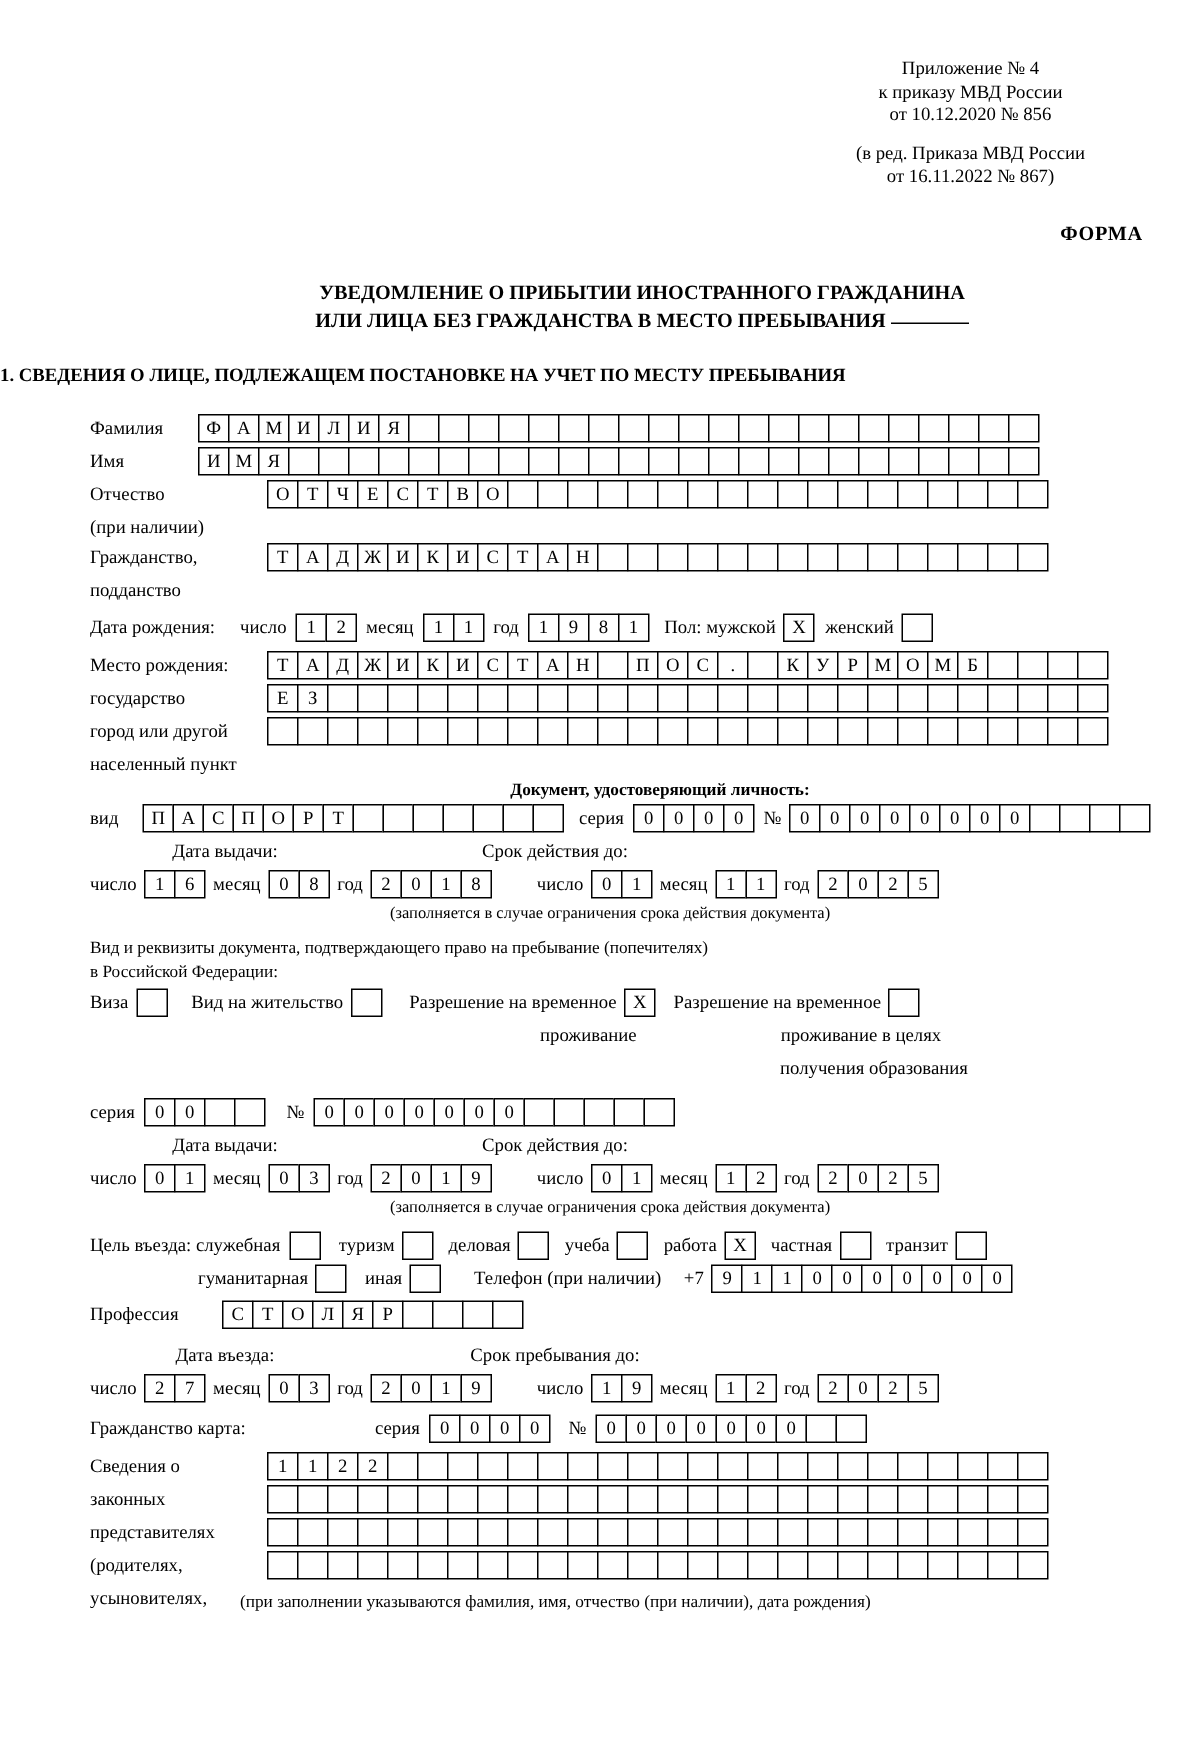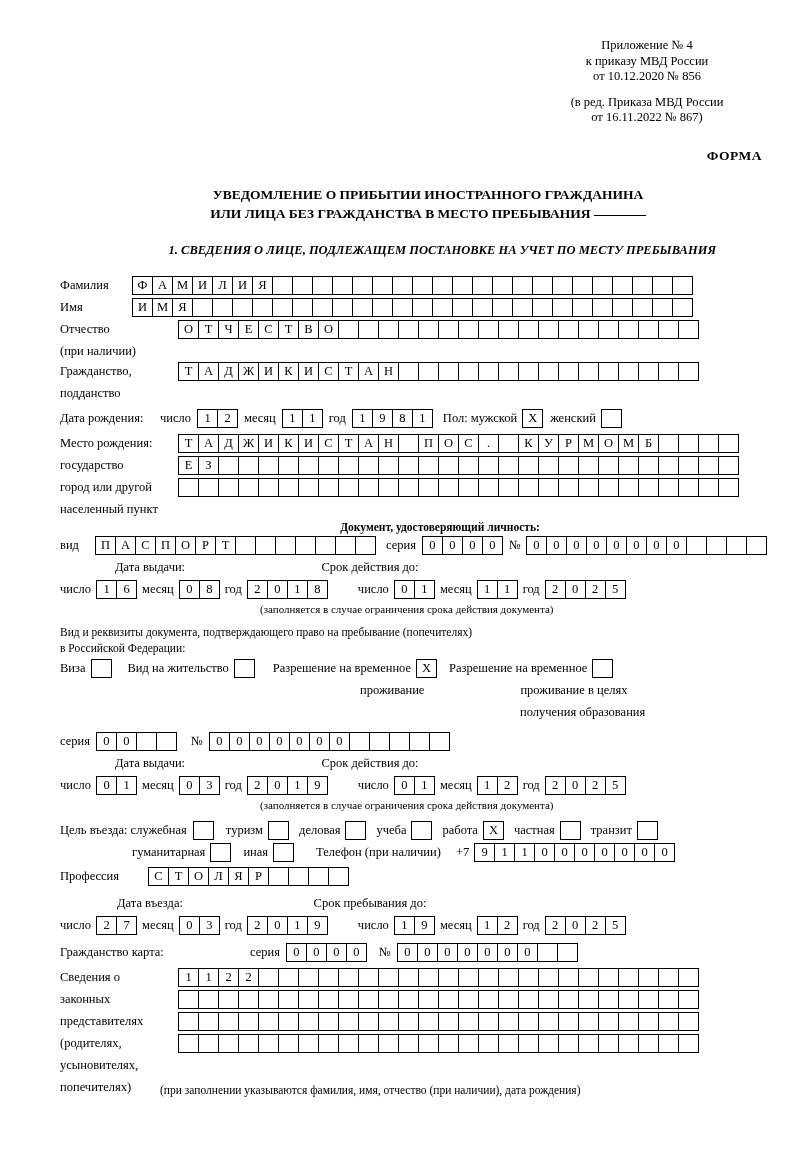--- a/index.html
+++ b/index.html
@@ -56,24 +56,23 @@
     display: inline-block;
     width: 52px;
     border-bottom: 1px solid #000;
     vertical-align: 2px;
   }
   .section1 {
     position: absolute;
     top: 243px;
     left: 0;
     width: 716px;
-    text-align: right;
+    text-align: left;
     font-weight: bold;
     font-size: 12.5px;
-    font-style: italic;
   }
   .body {
     position: absolute;
     top: 276px;
     left: 60px;
     width: 700px;
     font-size: 12.5px;
   }
   .lbl {
     font-size: 12.5px;
@@ -846,20 +845,17 @@
           <div class="bx"></div>
           <div class="bx"></div>
           <div class="bx"></div>
           <div class="bx"></div>
           <div class="bx"></div>
         </div>
     </div>
     <div class="rowline">
       <div class="lbl lbl-w" style="width:118px">усыновителях,</div>
     </div>
-    <div class="rowline">
-      <div class="lbl lbl-w" style="width:118px">попечителях)</div>
-    </div>
 
     <div class="small" style="margin-left:100px;margin-top:-16px">(при заполнении указываются фамилия, имя, отчество (при наличии), дата рождения)</div>
 
   </div>
 </div>
 
 </body></html>

